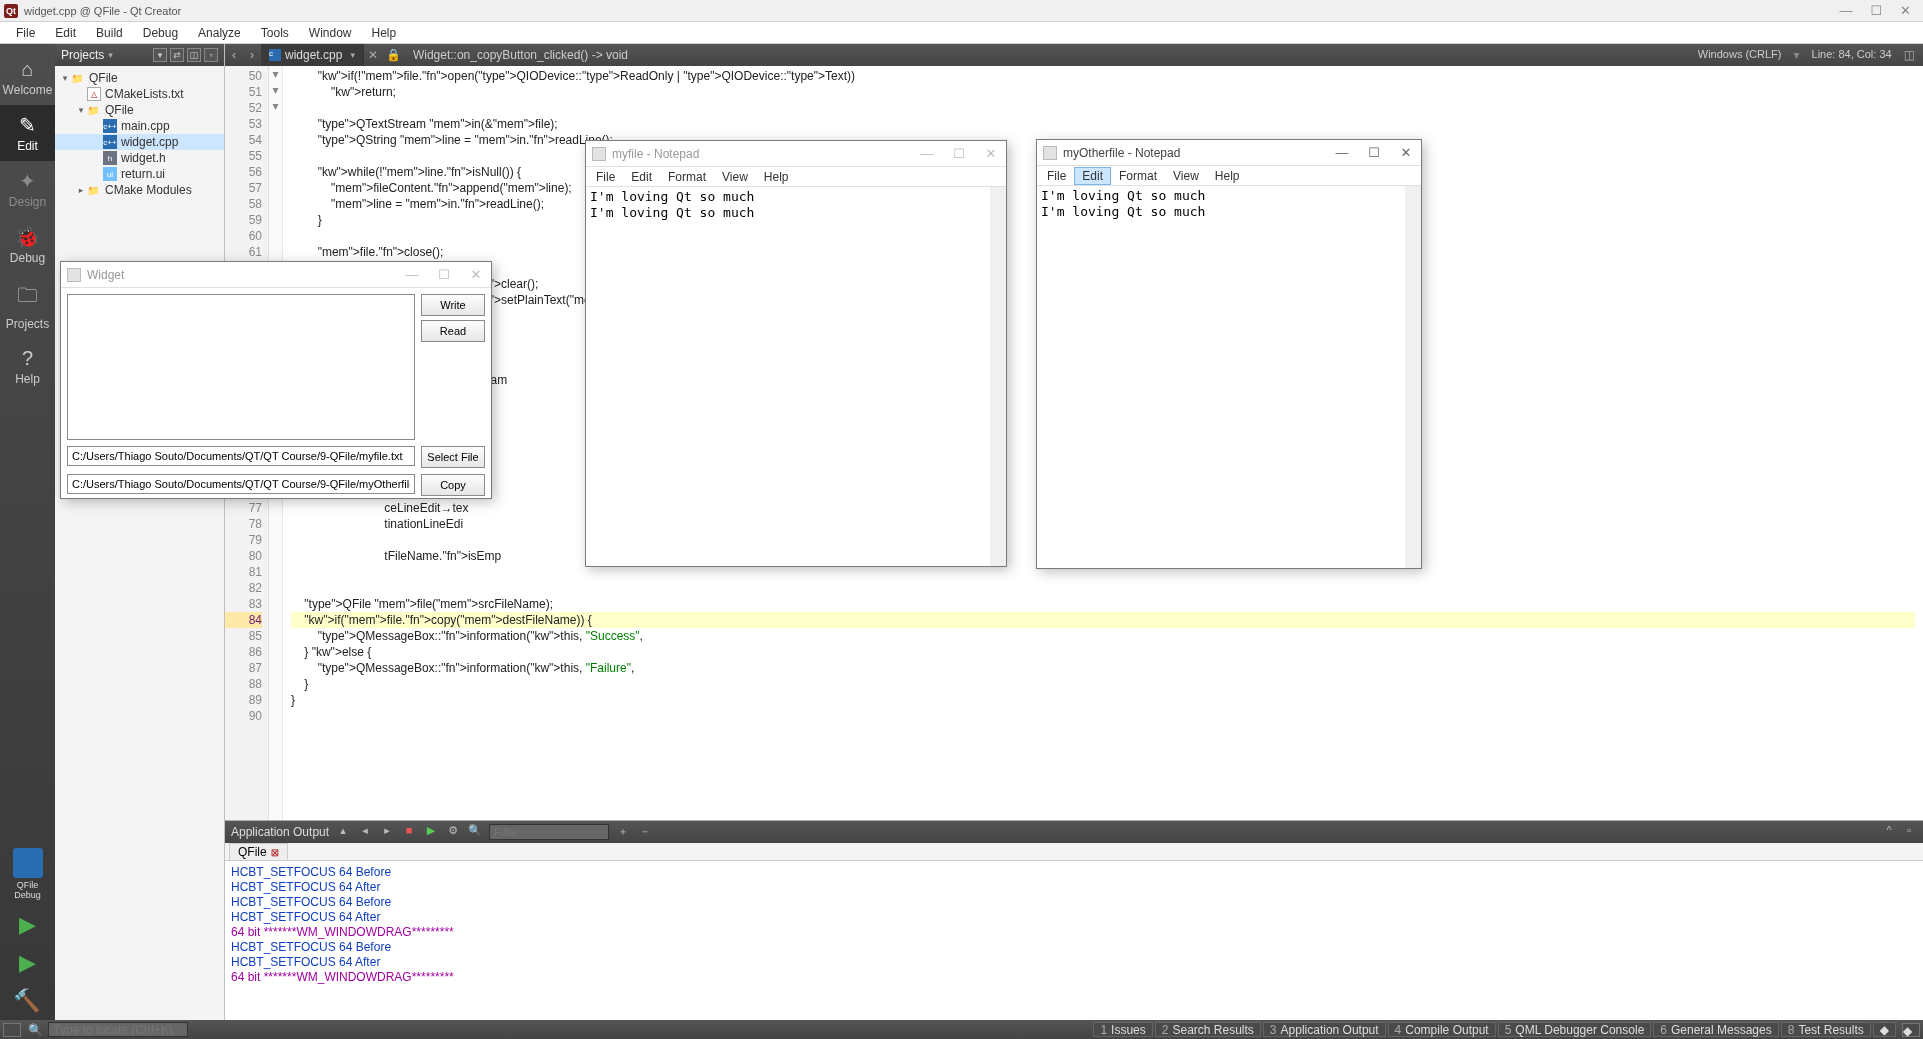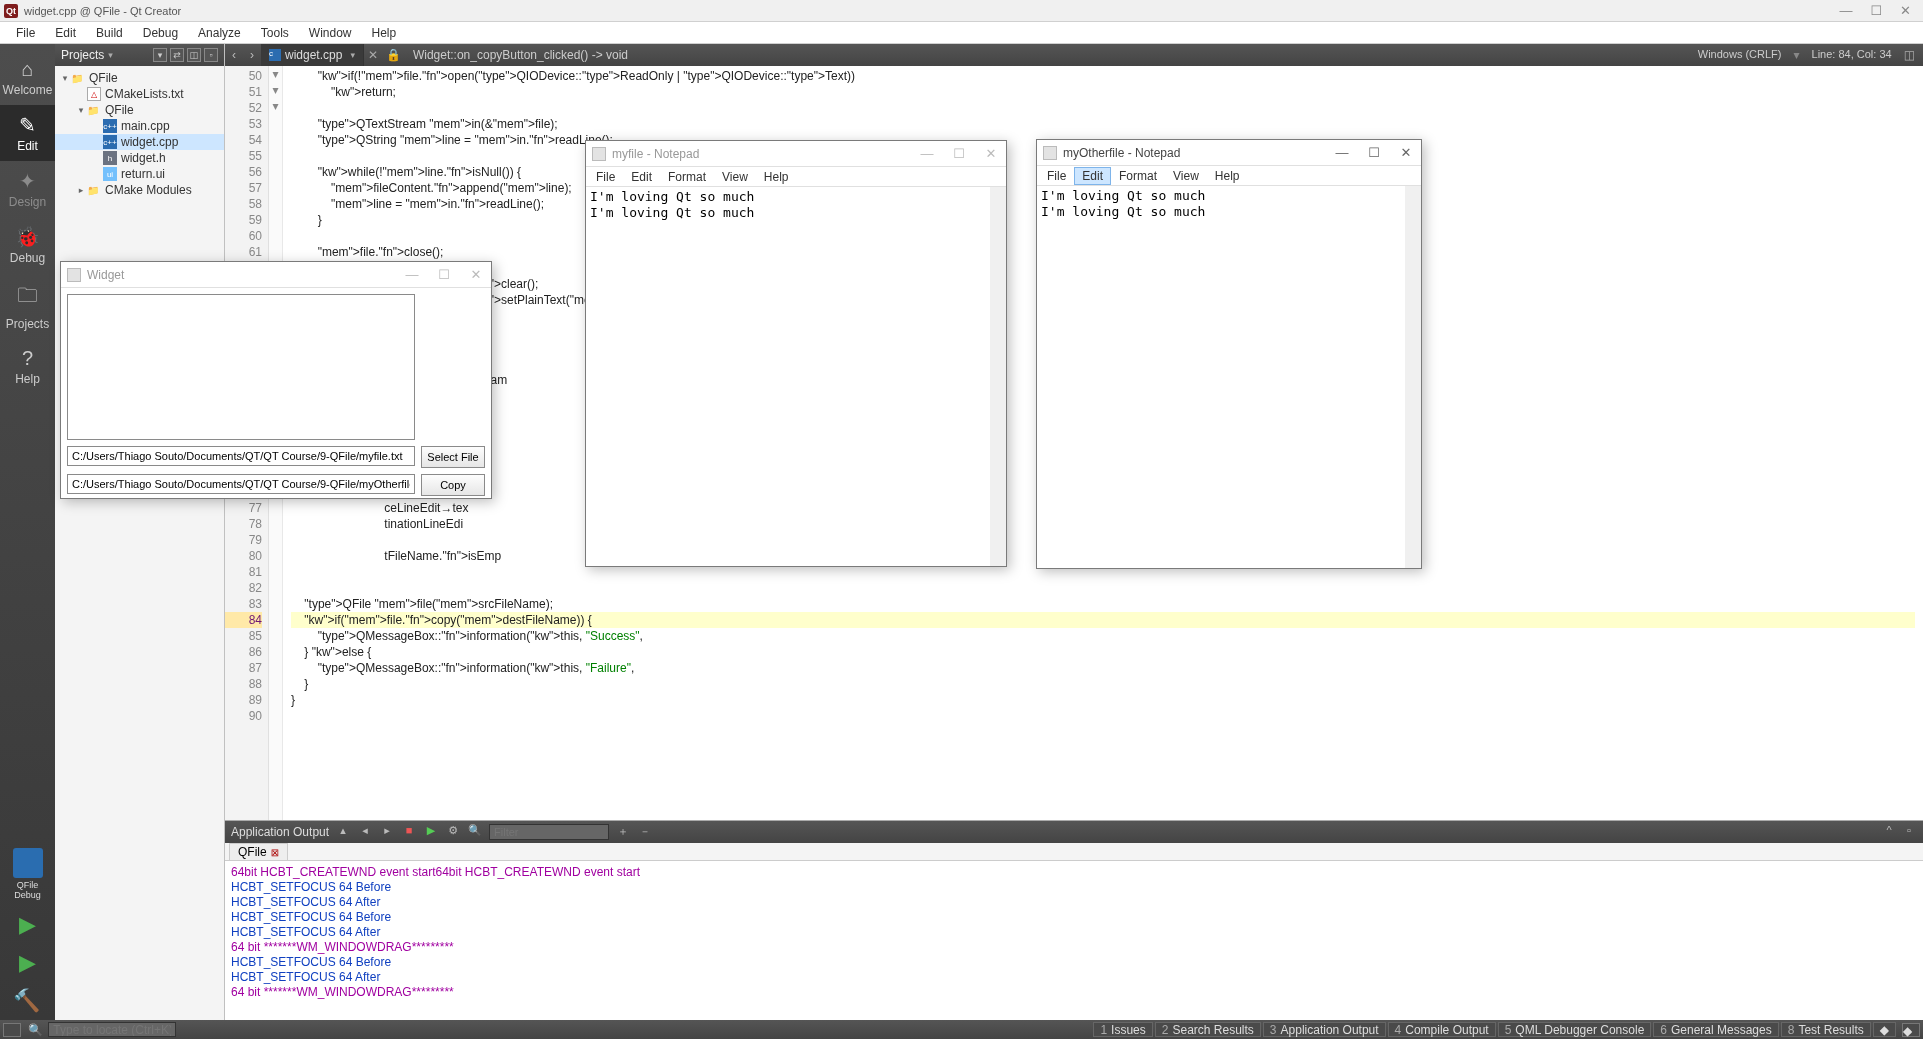--- a/index.html
+++ b/index.html
@@ -77,21 +77,21 @@
 .outpanel .tabrow .tab { padding:1px 8px; background:#eee; border:1px solid #ccc; border-bottom:none; font-size:11px; display:flex; align-items:center; gap:4px;}
 .outpanel .tabrow .tab .x { color:#a00; cursor:pointer; font-size:10px; }
 .outbody { flex:1; padding:4px 6px; font-family:Consolas,monospace; font-size:12px; line-height:15px; overflow:auto; }
 .outbody .p { color:#a000a0; }
 .outbody .b { color:#1040c0; }
 
 
 .statusbar { position:absolute; bottom:0; left:0; right:0; height:19px; background:linear-gradient(#555,#444); display:flex; align-items:center; color:#ddd; font-size:11px; }
 .statusbar .sq { width:18px; height:14px; border:1px solid #777; margin:0 3px; background:#4a4a4a;}
 .statusbar .locator { margin-left:4px; }
-.statusbar .locator input { background:#666; border:1px solid #333; color:#ccc; height:15px; padding:0 4px; width:128px; font-size:12px; }
+.statusbar .locator input { background:#666; border:1px solid #333; color:#ccc; height:15px; padding:0 4px; width:140px; font-size:12px; }
 .statusbar .panes { margin-left:auto; display:flex; gap:2px; padding-right:4px; }
 .statusbar .pane { border:1px solid #666; padding:0 6px; height:15px; display:flex; align-items:center; background:#4a4a4a; cursor:pointer; }
 .statusbar .pane .n { color:#aaa; margin-right:4px; }
 
 
 .floatwin { position:absolute; background:#fff; border:1px solid #7a7a7a; box-shadow: 3px 3px 12px rgba(0,0,0,0.25); }
 .floatwin .fw-title { height:26px; background:#fff; border-bottom:1px solid #e0e0e0; display:flex; align-items:center; padding:0 6px; color:#444; font-size:12px;}
 .floatwin .fw-title .icon { width:14px; height:14px; margin-right:6px; background:#e3e3e3; border:1px solid #bbb; }
 .floatwin .fw-title .ctl { margin-left:auto; display:flex; gap:14px; color:#666; }
 .floatwin .fw-title .ctl span { cursor:pointer; font-size:13px; width:18px; text-align:center; }
@@ -342,21 +342,20 @@
           <span class="btn">▫</span>
         </div>
       </div>
       <div class="tabrow">
         <div class="tab">
           <span>QFile</span>
           <span class="x">⊠</span>
         </div>
       </div>
       <div class="outbody" id="outbody">
-          <div class="p">64bit HCBT_CREATEWND event start64bit HCBT_CREATEWND event start</div>
           <div class="b"> HCBT_SETFOCUS 64 Before</div>
           <div class="b"> HCBT_SETFOCUS 64 After</div>
           <div class="b"> HCBT_SETFOCUS 64 Before</div>
           <div class="b"> HCBT_SETFOCUS 64 After</div>
           <div class="p">64 bit *******WM_WINDOWDRAG*********</div>
           <div class="b"> HCBT_SETFOCUS 64 Before</div>
           <div class="b"> HCBT_SETFOCUS 64 After</div>
           <div class="p">64 bit *******WM_WINDOWDRAG*********</div>
         </div>
     </div>
@@ -387,20 +386,24 @@
     <div class="icon"></div>
     <span>Widget</span>
     <div class="ctl">
       <span>—</span>
       <span>☐</span>
       <span>✕</span>
     </div>
   </div>
   <div class="body">
     <textarea style=""></textarea>
+    <div class="btncol">
+      <button>Write</button>
+      <button>Read</button>
+    </div>
     <input type="text" style="grid-area: 2 / 1;" value="C:/Users/Thiago Souto/Documents/QT/QT Course/9-QFile/myfile.txt">
     <button style="grid-column:2;grid-row:2">Select File</button>
     <input type="text" style="grid-area: 3 / 1;" value="C:/Users/Thiago Souto/Documents/QT/QT Course/9-QFile/myOtherfile.txt">
     <button style="grid-column:2;grid-row:3">Copy</button>
   </div>
 </div>
 
 <div class="floatwin notepad1">
   <div class="fw-title inactive">
     <div class="icon"></div>

